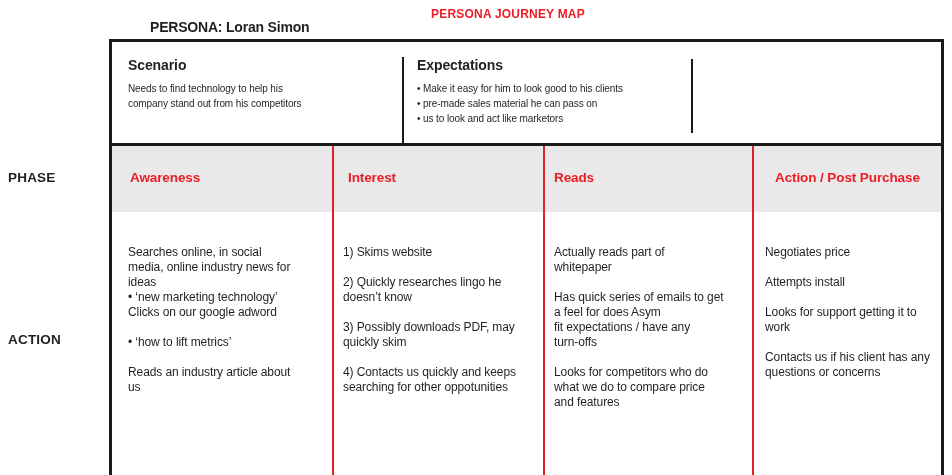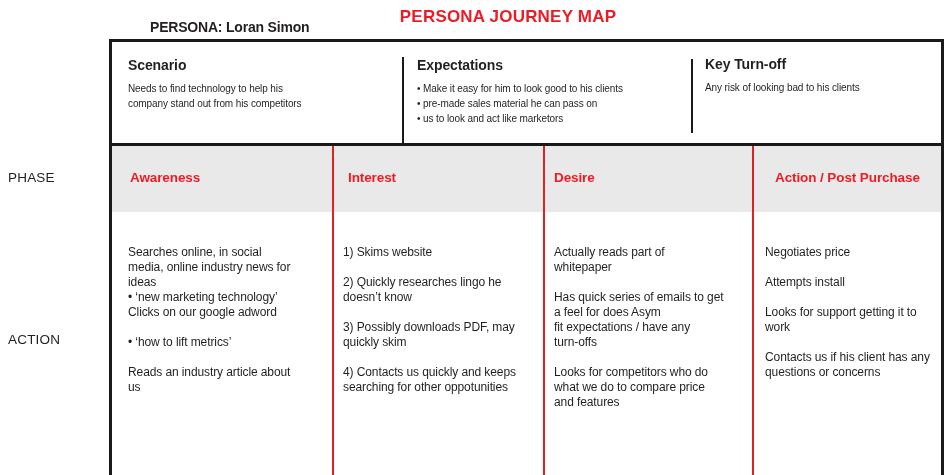--- a/index.html
+++ b/index.html
@@ -8,27 +8,27 @@
     --band-gray:#e9e9e9;
     --border-black:#1a1a1a;
   }
   html,body{margin:0;padding:0;background:#fff;}
   .canvas{
     position:relative;width:952px;height:475px;background:#fff;overflow:hidden;
     font-family:"Liberation Sans",sans-serif;color:#231f20;
   }
   .title{
     position:absolute;top:7px;left:508px;transform:translateX(-50%);
-    font-size:17px;font-weight:bold;color:var(--accent-red);white-space:nowrap;letter-spacing:.2px;
+    font-size:12px;font-weight:bold;color:var(--accent-red);white-space:nowrap;letter-spacing:.2px;
   }
   .persona{
     position:absolute;top:19px;left:110px;font-size:14px;font-weight:bold;white-space:nowrap;letter-spacing:-.2px;padding-left:40px;
   }
   .side-label{
-    position:absolute;left:8px;font-size:13.5px;font-weight:normal;letter-spacing:.2px;
+    position:absolute;left:8px;font-size:13.5px;font-weight:bold;letter-spacing:.2px;
   }
   .phase-side{top:170px;}
   .action-side{top:290px;margin-top:42px;}
   .board{
     position:absolute;left:109px;top:39px;width:835px;height:472px;box-sizing:border-box;
     border:3px solid var(--border-black);border-bottom-width:4px;background:#fff;
   }
   .hline{position:absolute;left:0;right:0;top:101px;height:3px;background:var(--border-black);}
   .phase-band{position:absolute;left:0;right:0;top:104px;height:66px;background:var(--band-gray);}
   .vline-black{position:absolute;width:2px;background:var(--border-black);}
@@ -88,35 +88,31 @@
 
     <div class="hsec expectations">
       <div class="hsec-title">Expectations</div>
       <p>• Make it easy for him to look good to his clients</p>
       <p>• pre-made sales material he can pass on</p>
       <p>• us to look and act like marketors</p>
     </div>
 
     <div class="vline-black d2"></div>
 
-    <div class="hsec keyturnoff">
-      <div class="hsec-title">Key Turn-off</div>
-      <p>Any risk of looking bad to his clients</p>
-    </div>
 
     <div class="hline"></div>
     <div class="phase-band"></div>
 
     <div class="vline-red r0"></div>
     <div class="vline-red r1"></div>
     <div class="vline-red r2"></div>
 
     <div class="phase-name p0">Awareness</div>
     <div class="phase-name p1">Interest</div>
-    <div class="phase-name p2">Desire</div>
+    <div class="phase-name p2">Reads</div>
     <div class="phase-name p3">Action / Post Purchase</div>
 
     <div class="acell c0">
       <p class="tight">Searches online, in social
 media, online industry news for
 ideas</p>
       <p class="tight">• ‘new marketing technology’</p>
       <p>Clicks on our google adword</p>
       <p>• ‘how to lift metrics’</p>
       <p>Reads an industry article about

